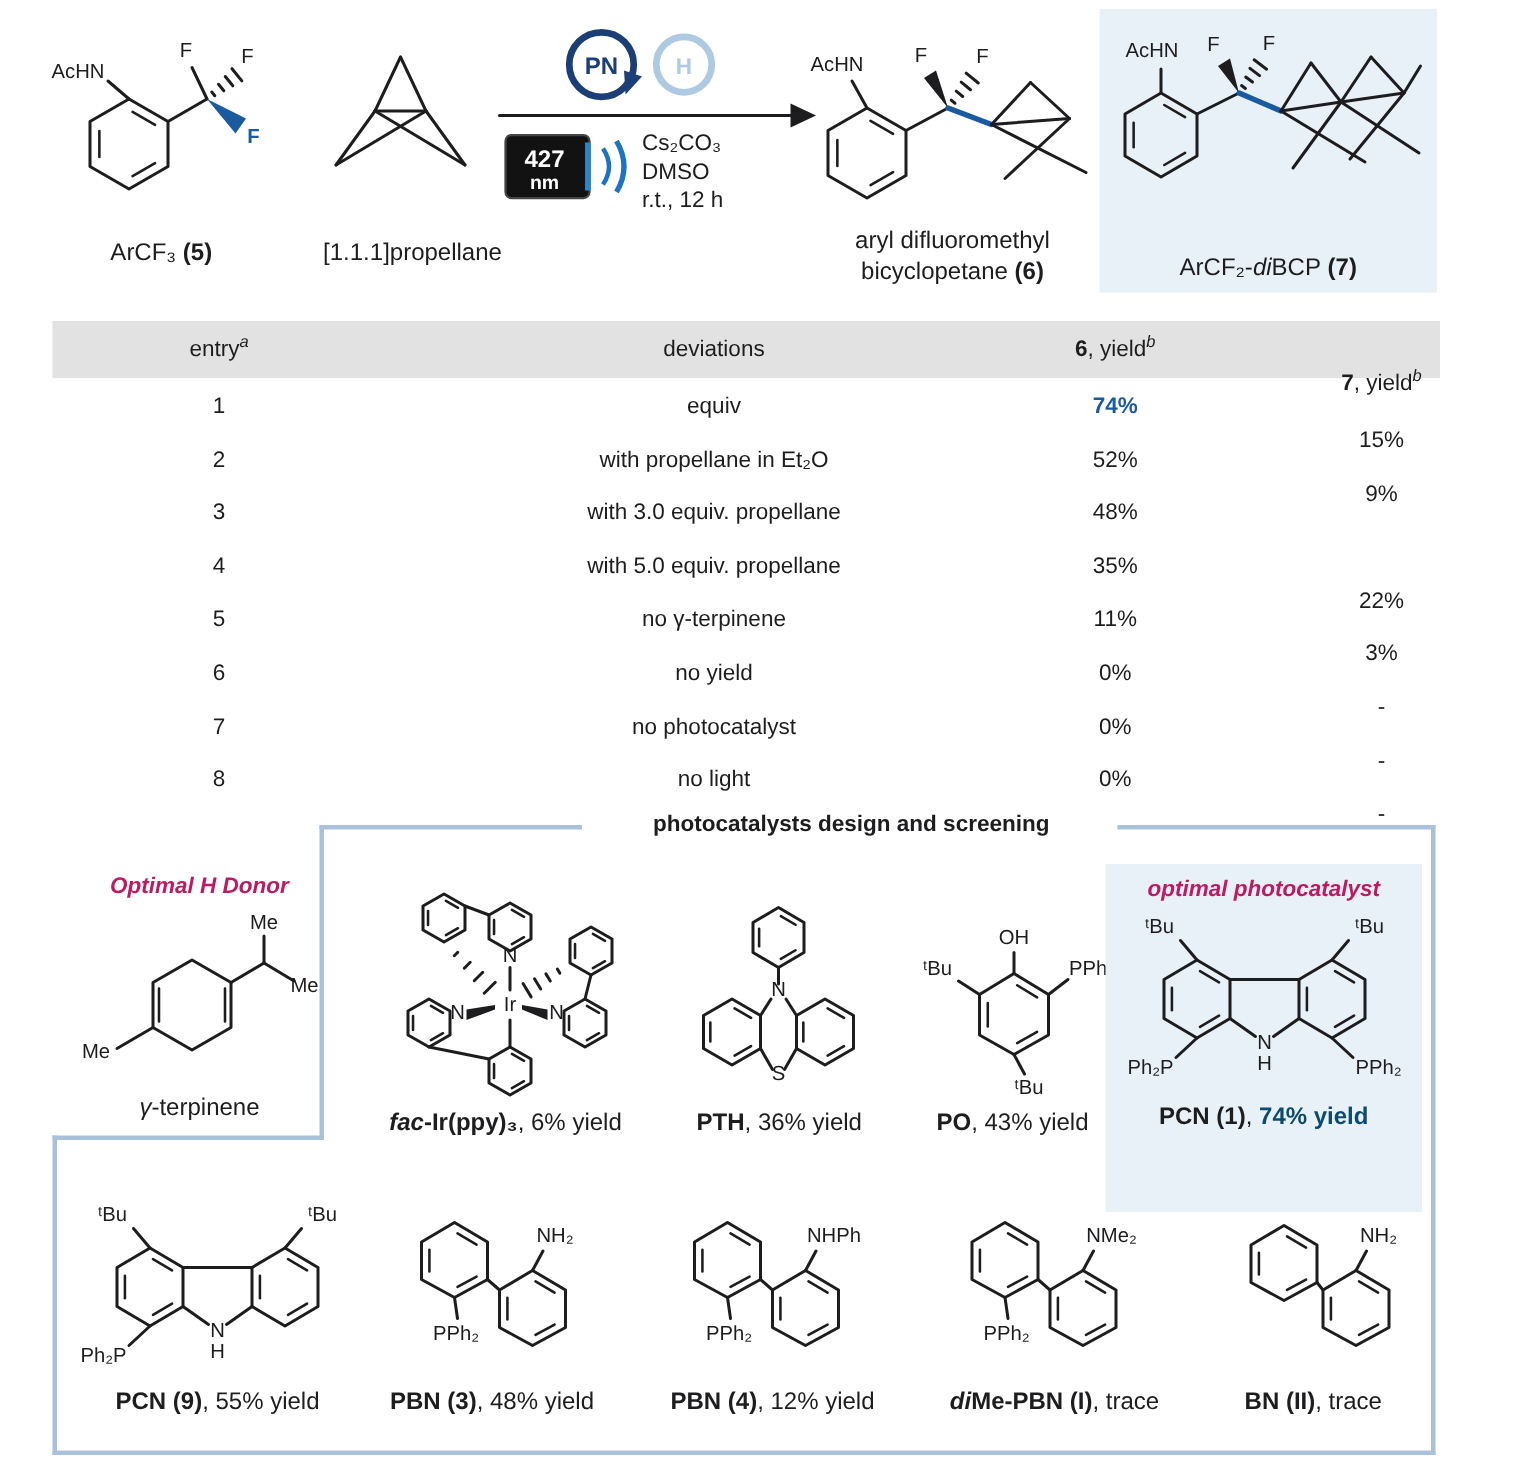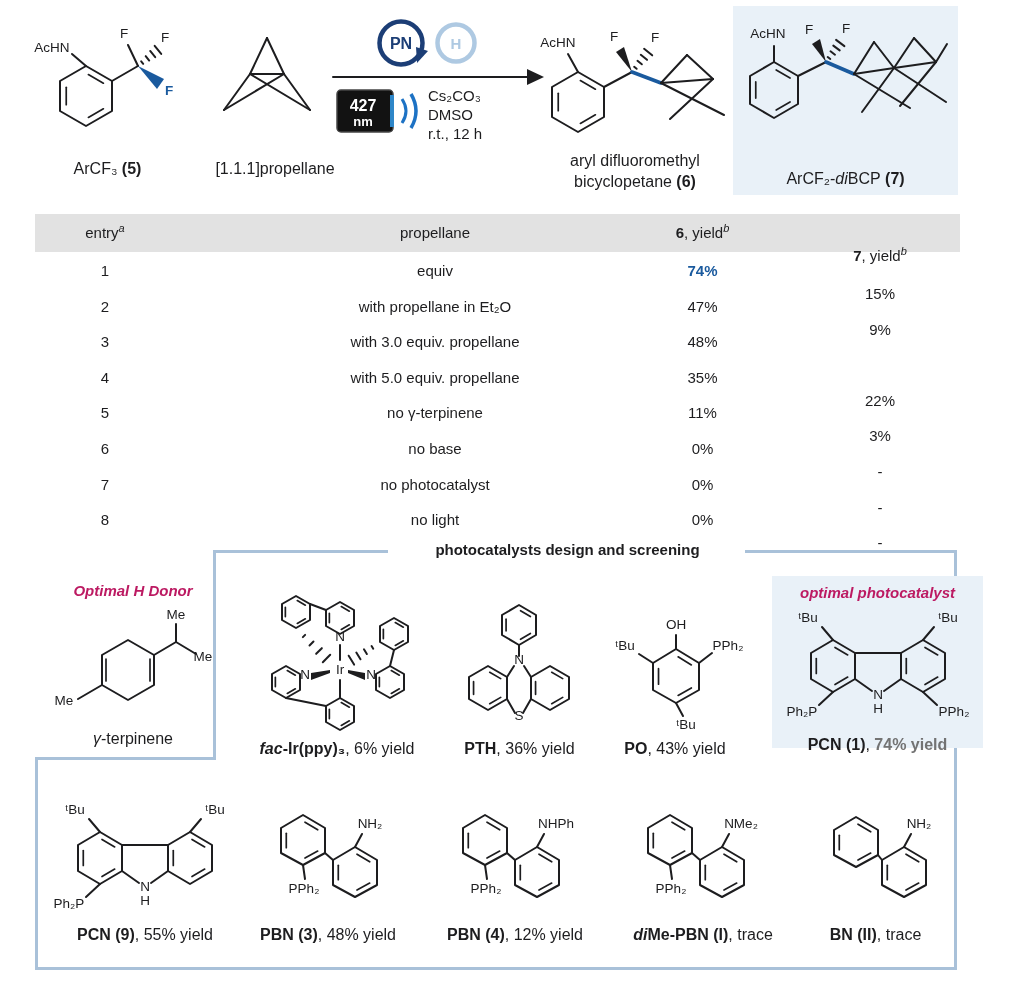--- a/index.html
+++ b/index.html
@@ -4,36 +4,36 @@
 <style>
   html,body{margin:0;padding:0;background:#fff;}
   body{width:1014px;height:984px;position:relative;overflow:hidden;
        font-family:"Liberation Sans","DejaVu Sans",sans-serif;color:#1d1d1f;}
   .abs{position:absolute;}
   .ctr{text-align:center;}
   .lbl{font-size:16px;line-height:21px;}
   .b{font-weight:700;}
   .i{font-style:italic;}
   .bi{font-weight:700;font-style:italic;}
-  .blue{color:#737373;}
+  .blue{color:#0c4a6e;}
   .magenta{color:#bc1a62;font-weight:700;font-style:italic;font-size:15px;}
   .sup{font-size:11px;font-style:italic;position:relative;top:-6px;}
   
   svg{overflow:visible;}
   .bond,line{stroke:#1d1d1f;stroke-width:2;fill:none;stroke-linecap:round;}
   .b2{stroke:#1d1d1f;stroke-width:1.7;stroke-linecap:round;}
   polygon.ring,polygon.benzene{fill:none;stroke:#1d1d1f;stroke-width:2;stroke-linejoin:round;}
   .wedge{fill:#1d1d1f;stroke:none;}
   .wedgeblue{fill:#1a5a9e;stroke:none;}
   .bluebond{stroke:#1a5a9e;stroke-width:3.6;stroke-linecap:round;}
   text.atom{font:13.5px "Liberation Sans","DejaVu Sans",sans-serif;fill:#1d1d1f;text-anchor:middle;stroke:none;}
   text.atom.blueF{fill:#1a5a9e;font-weight:700;}
   
   .thead{background:#e2e2e2;}
-  .cell{position:absolute;font-size:15px;text-align:center;}
+  .cell{position:absolute;font-size:15px;text-align:center;padding-left:41px;}
   .c-entry{left:35px;width:140px;}
   .c-dev{left:200px;width:470px;}
   .c-y6{left:615px;width:175px;}
   .c-y7{left:795px;width:170px;margin-top:23px;}
   .hl{color:#1a5a9e;font-weight:700;}
   .trow{position:absolute;left:0;width:1014px;height:36px;line-height:36px;}
   
   .seg{position:absolute;background:#a9c1d9;}
   .litebox{background:#e9f1f8;}
   .cond{font-size:15px;line-height:19px;text-align:left;}
@@ -160,37 +160,37 @@
       <line x1="90.51" y1="33.32" x2="94.99" y2="36.68"></line>
       <line x1="93.3" y1="27.6" x2="99.7" y2="32.4"></line>
       <line x1="96.09" y1="21.88" x2="104.41" y2="28.12"></line>
     </svg>
   <div class="abs lbl ctr" style="left:0;top:162px;width:225px"><span>ArCF₂-</span><span class="i">di</span><span>BCP</span><span class="b"> (7)</span></div>
 </div>
 
 <div class="abs thead" style="left:35px;top:214px;width:925px;height:38px"></div>
 <div class="abs" style="top:214px;left:0;width:1014px;height:38px;line-height:38px">
   <span class="cell c-entry"><span>entry</span><span class="sup">a</span></span>
-  <span class="cell c-dev">propellane</span>
+  <span class="cell c-dev">deviations</span>
   <span class="cell c-y6"><span class="b">6</span><span>, yield</span><span class="sup">b</span></span>
   <span class="cell c-y7"><span class="b">7</span><span>, yield</span><span class="sup">b</span></span>
 </div>
 
 <div id="table-rows">
 
 <div class="trow" style="top: 253px;">
     <span class="cell c-entry">1</span>
     <span class="cell c-dev">equiv</span>
     <span class="cell c-y6 hl">74%</span>
     <span class="cell c-y7">15%</span>
   </div>
     <div class="trow" style="top: 288.6px;">
     <span class="cell c-entry">2</span>
     <span class="cell c-dev">with propellane in Et₂O</span>
-    <span class="cell c-y6">47%</span>
+    <span class="cell c-y6">52%</span>
     <span class="cell c-y7">9%</span>
   </div>
     <div class="trow" style="top: 324.2px;">
     <span class="cell c-entry">3</span>
     <span class="cell c-dev">with 3.0 equiv. propellane</span>
     <span class="cell c-y6">48%</span>
   </div>
     <div class="trow" style="top: 359.8px;">
     <span class="cell c-entry">4</span>
     <span class="cell c-dev">with 5.0 equiv. propellane</span>
@@ -198,21 +198,21 @@
     <span class="cell c-y7">22%</span>
   </div>
     <div class="trow" style="top: 395.4px;">
     <span class="cell c-entry">5</span>
     <span class="cell c-dev">no γ-terpinene</span>
     <span class="cell c-y6">11%</span>
     <span class="cell c-y7">3%</span>
   </div>
     <div class="trow" style="top: 431px;">
     <span class="cell c-entry">6</span>
-    <span class="cell c-dev">no base</span>
+    <span class="cell c-dev">no yield</span>
     <span class="cell c-y6">0%</span>
     <span class="cell c-y7">-</span>
   </div>
     <div class="trow" style="top: 466.6px;">
     <span class="cell c-entry">7</span>
     <span class="cell c-dev">no photocatalyst</span>
     <span class="cell c-y6">0%</span>
     <span class="cell c-y7">-</span>
   </div>
     <div class="trow" style="top: 502.2px;">
@@ -329,21 +329,21 @@
   <line x1="55" y1="67" x2="41" y2="58"></line>
   <text class="atom" x="27" y="54">ᵗBu</text>
   <line x1="78" y1="107" x2="85" y2="120"></line>
   <text class="atom" x="88" y="133">ᵗBu</text>
 <line x1="80.0976" y1="60.836800000000004" x2="93.3824" y2="68.92320000000001" class="b2"></line>
     <line x1="93.3824" y1="91.90559999999999" x2="80.0976" y2="99.4144" class="b2"></line>
     <line x1="60.519999999999996" y1="88.2576" x2="60.519999999999996" y2="72.6624" class="b2"></line>
   </svg>
 <div class="abs lbl ctr" style="left:590px;top:738px;width:170px"><span class="b">PO</span><span>, 43% yield</span></div>
 
-<div class="abs litebox" style="left:772px;top:576px;width:211px;height:172px">
+<div class="abs litebox" style="left:737px;top:576px;width:211px;height:232px">
   <div class="abs ctr magenta" style="left:0;top:8px;width:211px">optimal photocatalyst</div>
   <svg class="abs" style="left:3px;top:32px" width="205" height="118" viewBox="0 0 205 118">
     <polygon class="benzene" points="58,32 80,45 80,71 58,84 36,71 36,45"></polygon>
     <polygon class="benzene" points="148,32 170,45 170,71 148,84 126,71 126,45"></polygon>
     <line x1="80" y1="45" x2="126" y2="45"></line>
     <line x1="80" y1="71" x2="97" y2="83"></line>
     <line x1="126" y1="71" x2="109" y2="83"></line>
     <text class="atom" x="103" y="91">N</text>
     <text class="atom" x="103" y="105">H</text>
     <line x1="58" y1="32" x2="47" y2="19"></line>

